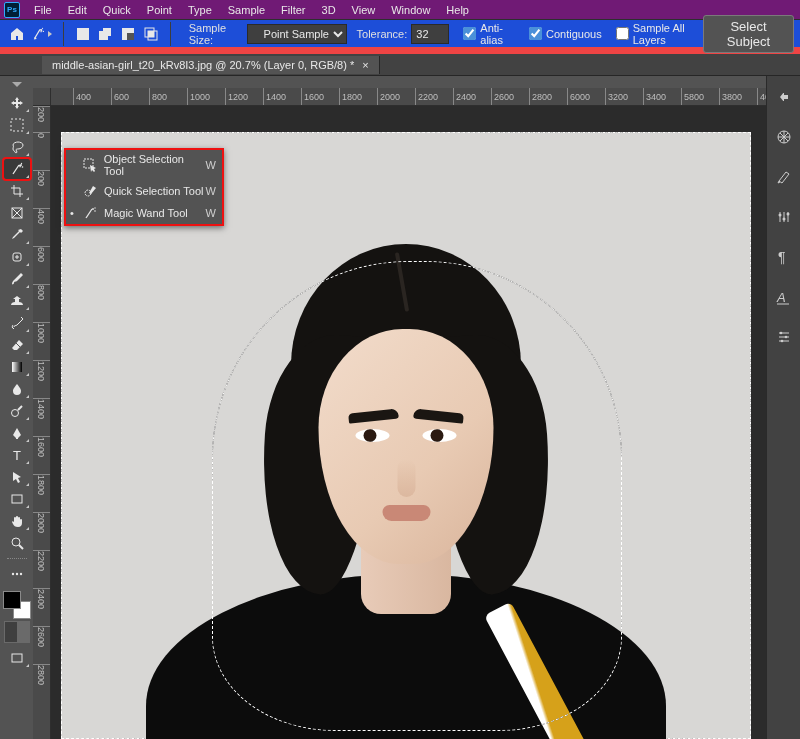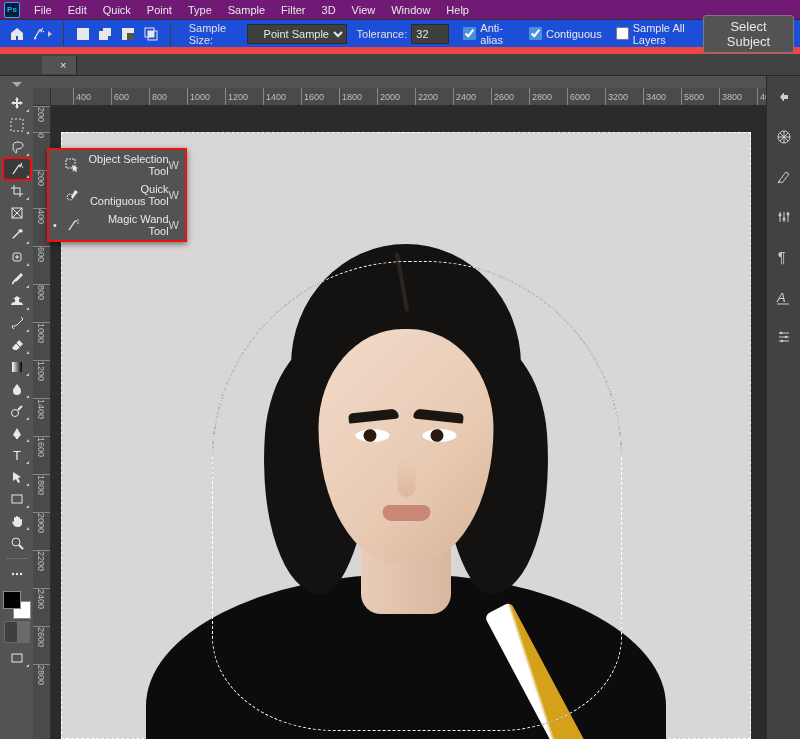--- a/index.html
+++ b/index.html
@@ -63,21 +63,21 @@
   .hair .cap { position:absolute; top:0; left:50%; transform:translateX(-50%); width:230px; height:220px; background:#141210; border-radius:50% 50% 30% 30% / 55% 55% 30% 30%; }
   .hair .sideL { position:absolute; top:90px; left:12px; width:110px; height:260px; background:#141210; border-radius:60% 10% 40% 60% / 40% 10% 60% 60%; transform:rotate(4deg); }
   .hair .sideR { position:absolute; top:90px; right:12px; width:110px; height:260px; background:#141210; border-radius:10% 60% 60% 40% / 10% 40% 60% 60%; transform:rotate(-4deg); }
   .hair .part { position:absolute; top:8px; left:48%; width:4px; height:60px; background:#2a2521; transform:rotate(-10deg); border-radius:3px; }
   .sel-outline { position:absolute; top:128px; left:150px; width:410px; height:470px; border:1px dashed #000; border-radius:48% 48% 30% 30% / 42% 42% 20% 20%; pointer-events:none; }
   .sel-outline::before { content:""; position:absolute; inset:-1px; border:1px dashed #fff; border-radius:48% 48% 30% 30% / 42% 42% 20% 20%; }
   
   .rstrip { width:34px; background:#424242; border-left:1px solid #2a2a2a; display:flex; flex-direction:column; align-items:center; padding-top:10px; gap:18px; }
   .rstrip .ic { width:22px; height:22px; display:flex; align-items:center; justify-content:center; }
   
-  .flyout { position:absolute; top:148px; left:47px; width:140px; background:#535353; border:2px solid #e11; box-shadow:0 2px 6px rgba(0,0,0,.5); z-index:50;text-align:right; }
+  .flyout { position:absolute; top:148px; left:64px; width:160px; background:#535353; border:2px solid #e11; box-shadow:0 2px 6px rgba(0,0,0,.5); z-index:50; }
   .flyout .item { display:flex; align-items:center; padding:3px 6px; font-size:11px; }
   .flyout .item.sel::before { content:"•"; position:absolute; left:4px; color:#e8e8e8; }
   .flyout .ico { width:16px; height:16px; margin:0 6px 0 10px; display:flex; align-items:center; justify-content:center; }
   .flyout .sc { margin-left:auto; color:#cfcfcf; }
   .opt-tri { margin-left:2px; width:0; height:0; border-top:3px solid transparent; border-bottom:3px solid transparent; border-left:4px solid #c8c8c8; }
 </style>
 </head>
 <body>
 
 <div class="menubar row">
@@ -152,20 +152,21 @@
     </label>
   <label class="chk">
       <input type="checkbox" style="">
       <span>Sample All Layers</span>
     </label>
   <button class="btn">Select Subject</button>
 </div>
 
 <div class="tab-strip">
   <div class="tab">
+    <span>middle-asian-girl_t20_kRv8I3.jpg @ 20.7% (Layer 0, RGB/8) *</span>
     <span class="close">×</span>
   </div>
 </div>
 
 <div class="workspace">
 
   <div class="toolbar">
     <div style="width:100%;display:flex;justify-content:center;margin-bottom:4px;">
       <svg width="10" height="6">
           <path fill="#aaa" d="M0 0h10L5 5z"></path>
@@ -459,21 +460,21 @@
     <span>Object Selection Tool</span>
     <span class="sc">W</span>
   </div>
   <div class="item">
     <span class="ico">
         <svg width="14" height="14">
           <circle cx="5" cy="9" r="3" fill="none" stroke="#e8e8e8" stroke-dasharray="2 1"></circle>
           <path fill="#e8e8e8" d="M10 2l3 2-5 6-2-1z"></path>
         </svg>
       </span>
-    <span>Quick Contiguous Tool</span>
+    <span>Quick Selection Tool</span>
     <span class="sc">W</span>
   </div>
   <div class="item sel">
     <span class="ico">
         <svg width="14" height="14">
           <path stroke="#e8e8e8" stroke-width="1.3" fill="none" d="M3 12l6-9"></path>
           <circle cx="10" cy="3" r=".9" fill="#e8e8e8"></circle>
           <circle cx="12" cy="5" r=".8" fill="#e8e8e8"></circle>
           <circle cx="12" cy="2" r=".7" fill="#e8e8e8"></circle>
         </svg>

